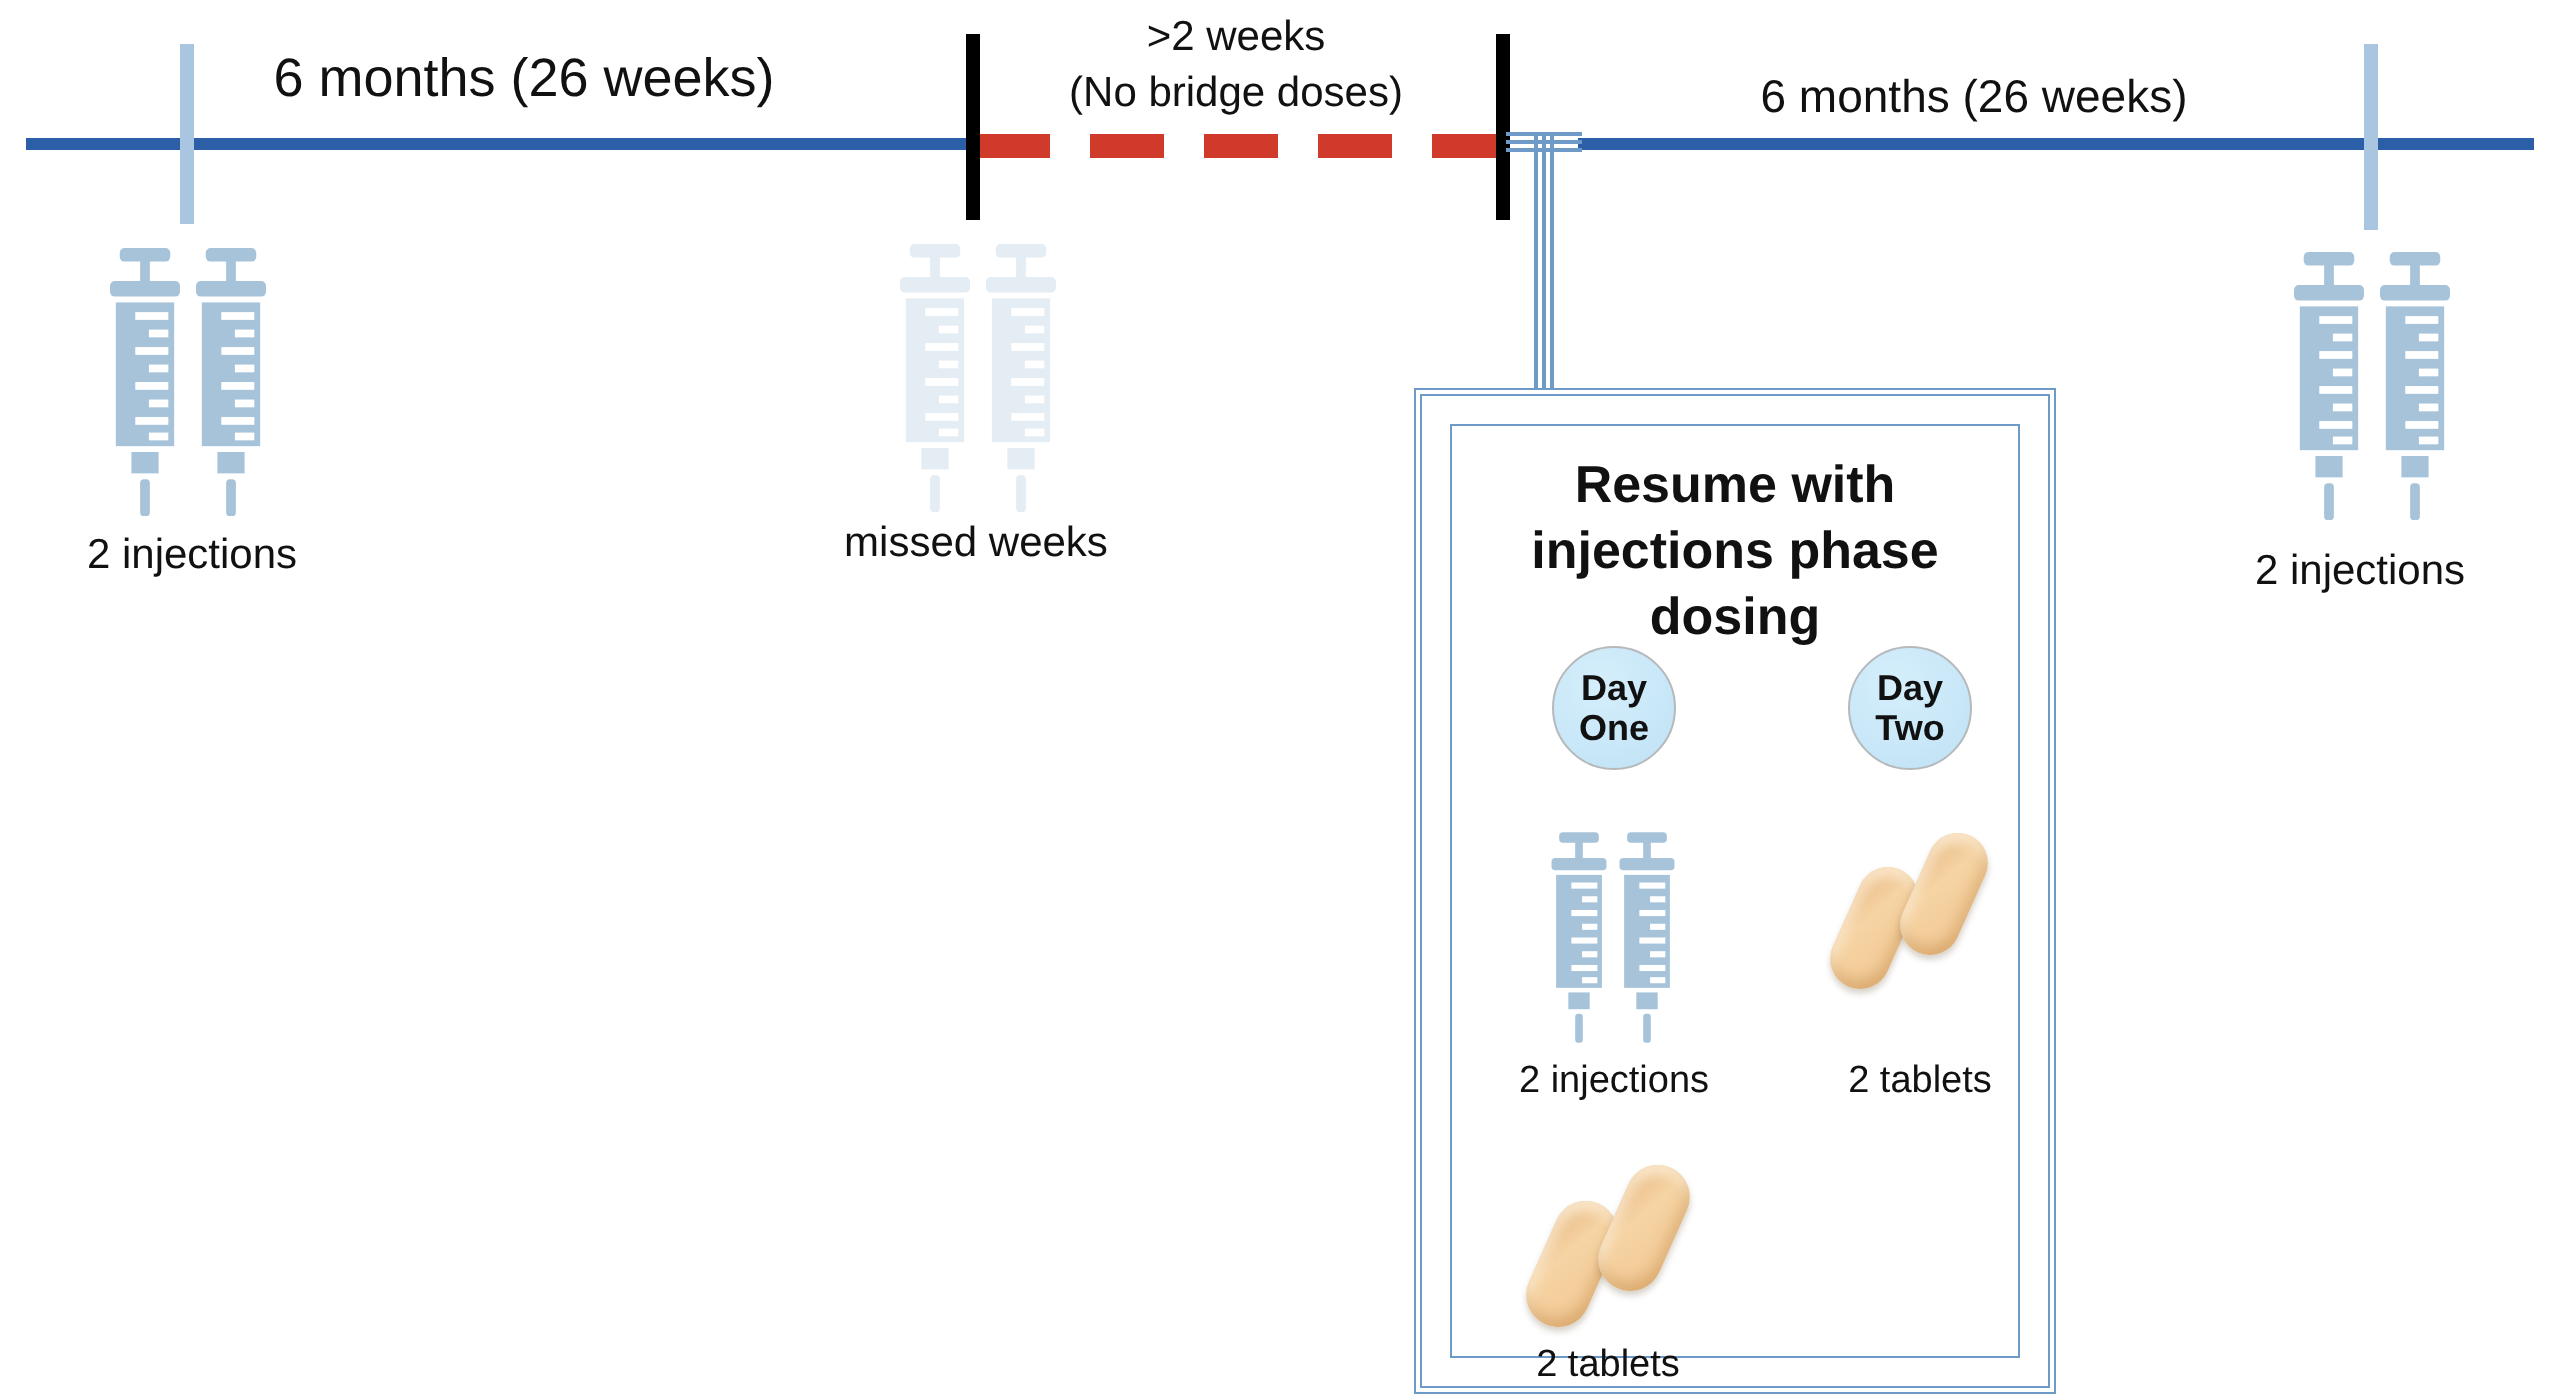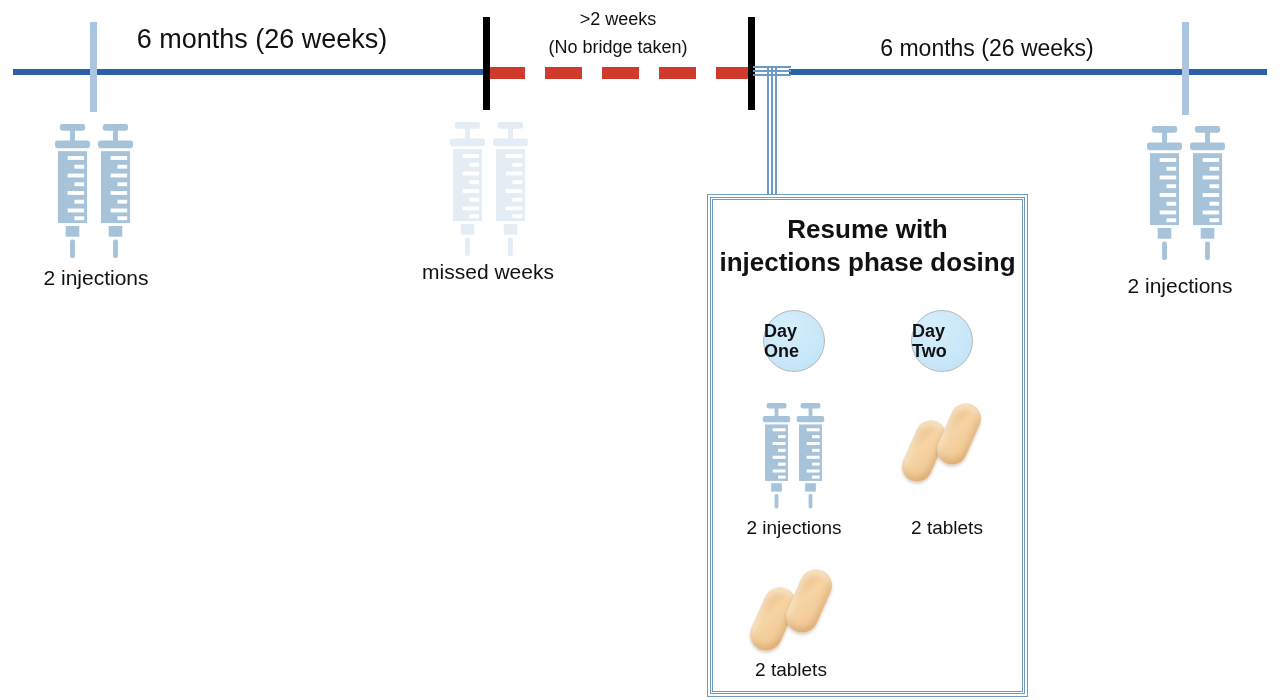--- a/index.html
+++ b/index.html
@@ -20,40 +20,40 @@
   
   .hline3{position:absolute;height:10px;
     background:linear-gradient(180deg,#6d9ac6 0 2px,transparent 2px 4px,#6d9ac6 4px 6px,transparent 6px 8px,#6d9ac6 8px 10px);}
   .vline3{position:absolute;width:10px;
     background:linear-gradient(90deg,#6d9ac6 0 2px,transparent 2px 4px,#6d9ac6 4px 6px,transparent 6px 8px,#6d9ac6 8px 10px);}
 
   
   .lbl{position:absolute;text-align:center;color:#111;}
   .lbl-period-l{font-size:27px;line-height:30px;}
   .lbl-period-r{font-size:23px;line-height:26px;}
-  .lbl-gap{font-size:18px;line-height:28px;}
+  .lbl-gap{font-size:21px;line-height:28px;}
   .lbl-icon{font-size:21px;line-height:29px;}
 
   
   .pair{position:absolute;display:flex;gap:6px;}
   .syr{color:#a6c3da;display:block;}
   .syr-faded{color:#e4ecf4;}
 
   
   .box-l1{position:absolute;left:707px;top:194px;width:321px;height:503px;
     border:1.5px solid #6d9ac6;padding:2px;box-sizing:border-box;}
-  .box-l2{width:100%;height:100%;border:1.5px solid #6d9ac6;padding:1px;box-sizing:border-box;}
+  .box-l2{width:100%;height:100%;border:1.5px solid #6d9ac6;padding:14px;box-sizing:border-box;}
   .box-l3{position:relative;width:100%;height:100%;border:1.5px solid #6d9ac6;box-sizing:border-box;background:#fff;}
 
   .box-title{position:absolute;left:0;top:13px;width:100%;text-align:center;
     font-size:26px;line-height:33px;font-weight:700;color:#111;}
 
   .day-circle{position:absolute;width:62px;height:62px;border-radius:50%;
     background:radial-gradient(circle at 38% 30%,#d5eefb 0%,#c8e7f8 60%,#bfe2f5 100%);
-    border:1.5px solid #b6b9bb;display:flex;flex-direction:column;justify-content:center;
+    border:1.5px solid #b6b9bb;display:flex;flex-direction:column;align-items:center;justify-content:center;
     font-size:18px;line-height:20px;font-weight:600;color:#111;box-sizing:border-box;}
 
   .inbox-lbl{position:absolute;text-align:center;font-size:19px;line-height:24px;color:#111;}
 
   
   .pills{position:absolute;}
   .pill{position:absolute;border-radius:17px;transform:rotate(24deg);
     background:linear-gradient(115deg,#e6b67e 2%,#f6d4a4 40%,#f3cc99 78%,#eec28a 100%);
     box-shadow:inset -3px -4px 7px rgba(186,128,62,.38), inset 3px 4px 6px rgba(255,243,223,.75), 1px 2px 3px rgba(90,70,40,.25);}
   .pill-s{width:30px;height:64px;}
@@ -93,21 +93,21 @@
   <div class="tick" style="left:1182px;top:22px;height:93px;"></div>
   <div class="stopbar" style="left:483px;"></div>
   <div class="stopbar" style="left:748px;"></div>
 
   <div class="hline3" style="left:753px;top:66px;width:38px;"></div>
   <div class="vline3" style="left:767px;top:66px;height:128px;"></div>
 
   <div class="lbl lbl-period-l" style="left:112px;top:24px;width:300px;">6 months (26 weeks)</div>
   <div class="lbl lbl-gap" style="left:468px;top:5px;width:300px;">
     <div>&gt;2 weeks</div>
-    <div>(No bridge taken)</div>
+    <div>(No bridge doses)</div>
   </div>
   <div class="lbl lbl-period-r" style="left:837px;top:35px;width:300px;">6 months (26 weeks)</div>
 
   <div class="pair" style="left:54px;top:124px;">
     <svg class="syr" width="37" height="136">
         <use href="#syringe"></use>
       </svg>
     <svg class="syr" width="37" height="136">
         <use href="#syringe"></use>
       </svg>

